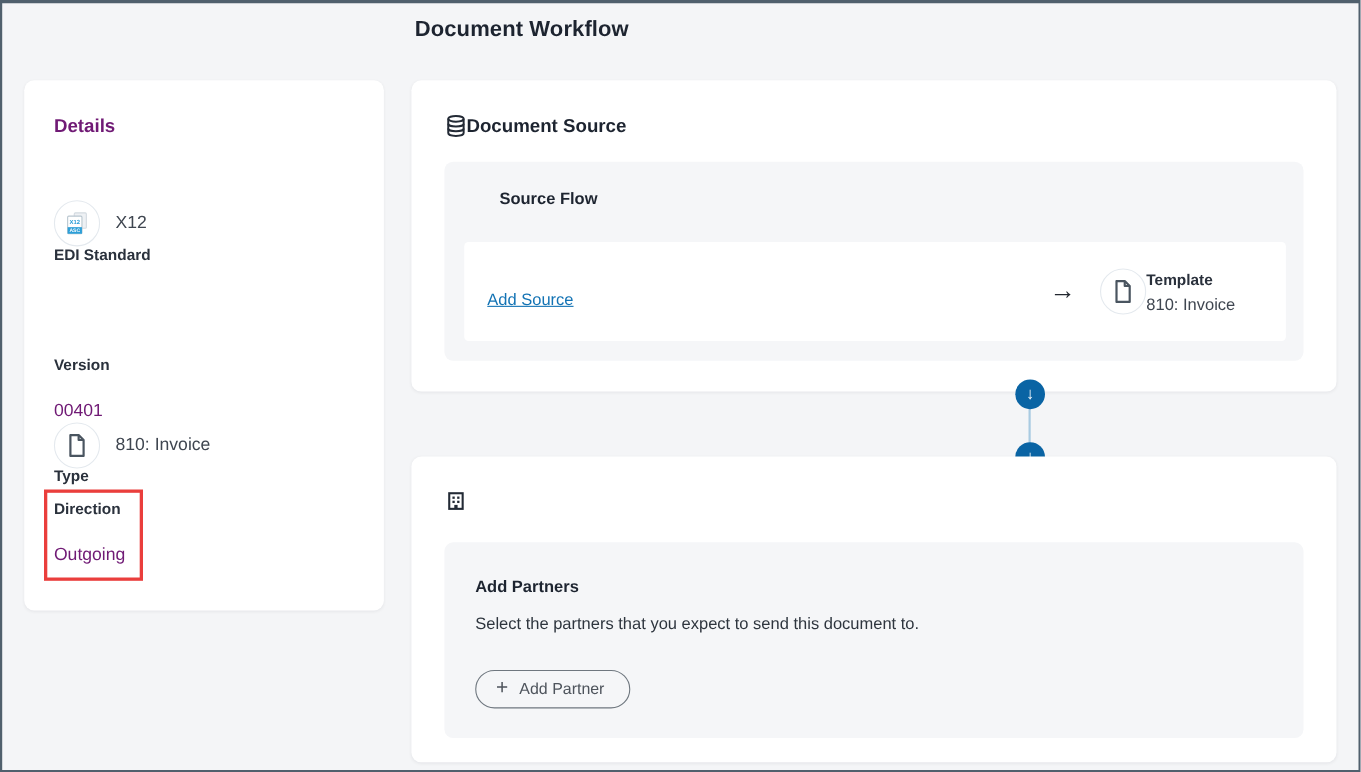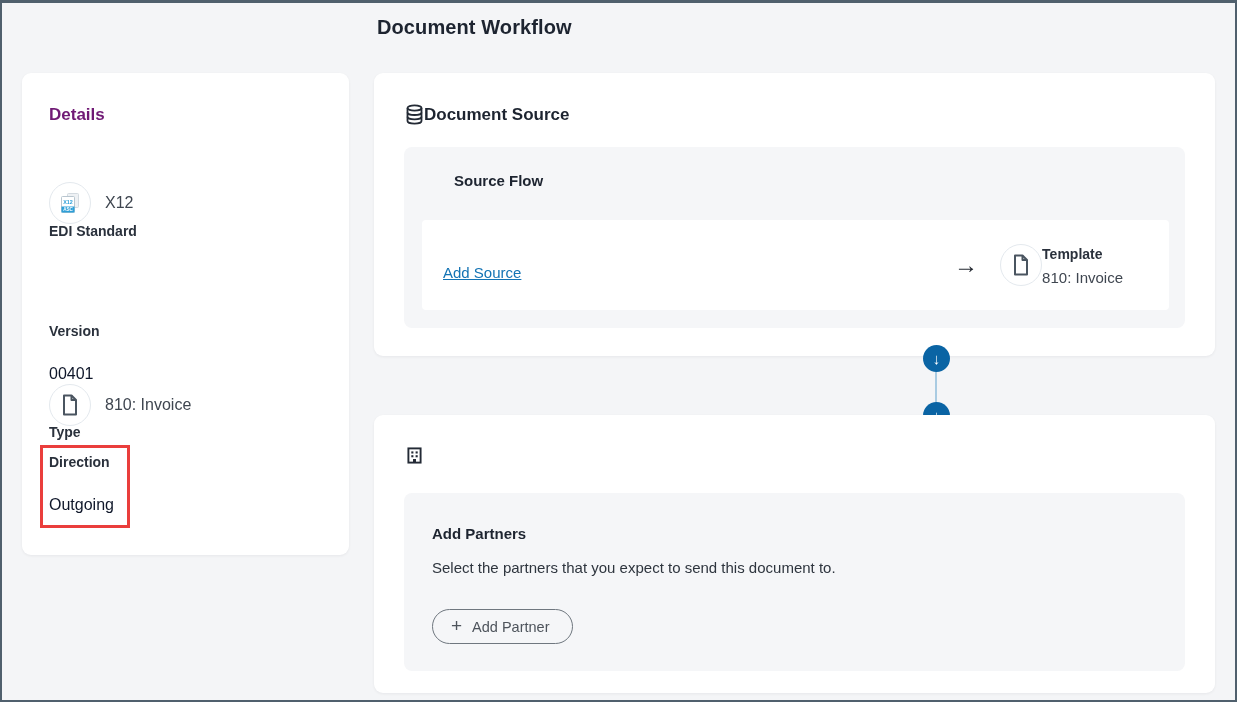--- a/index.html
+++ b/index.html
@@ -46,21 +46,21 @@
 
   .field-label {
     position: absolute;
     font-size: 14px;
     font-weight: 700;
     color: #2a313c;
   }
   .field-value {
     position: absolute;
     font-size: 16px;
-    color: #0f172a;
+    color: #701a75;
   }
 
   .icon-circle {
     position: absolute;
     width: 42px;
     height: 42px;
     border-radius: 50%;
     border: 1px solid #e4e9ee;
     background: #fff;
     display: flex;

